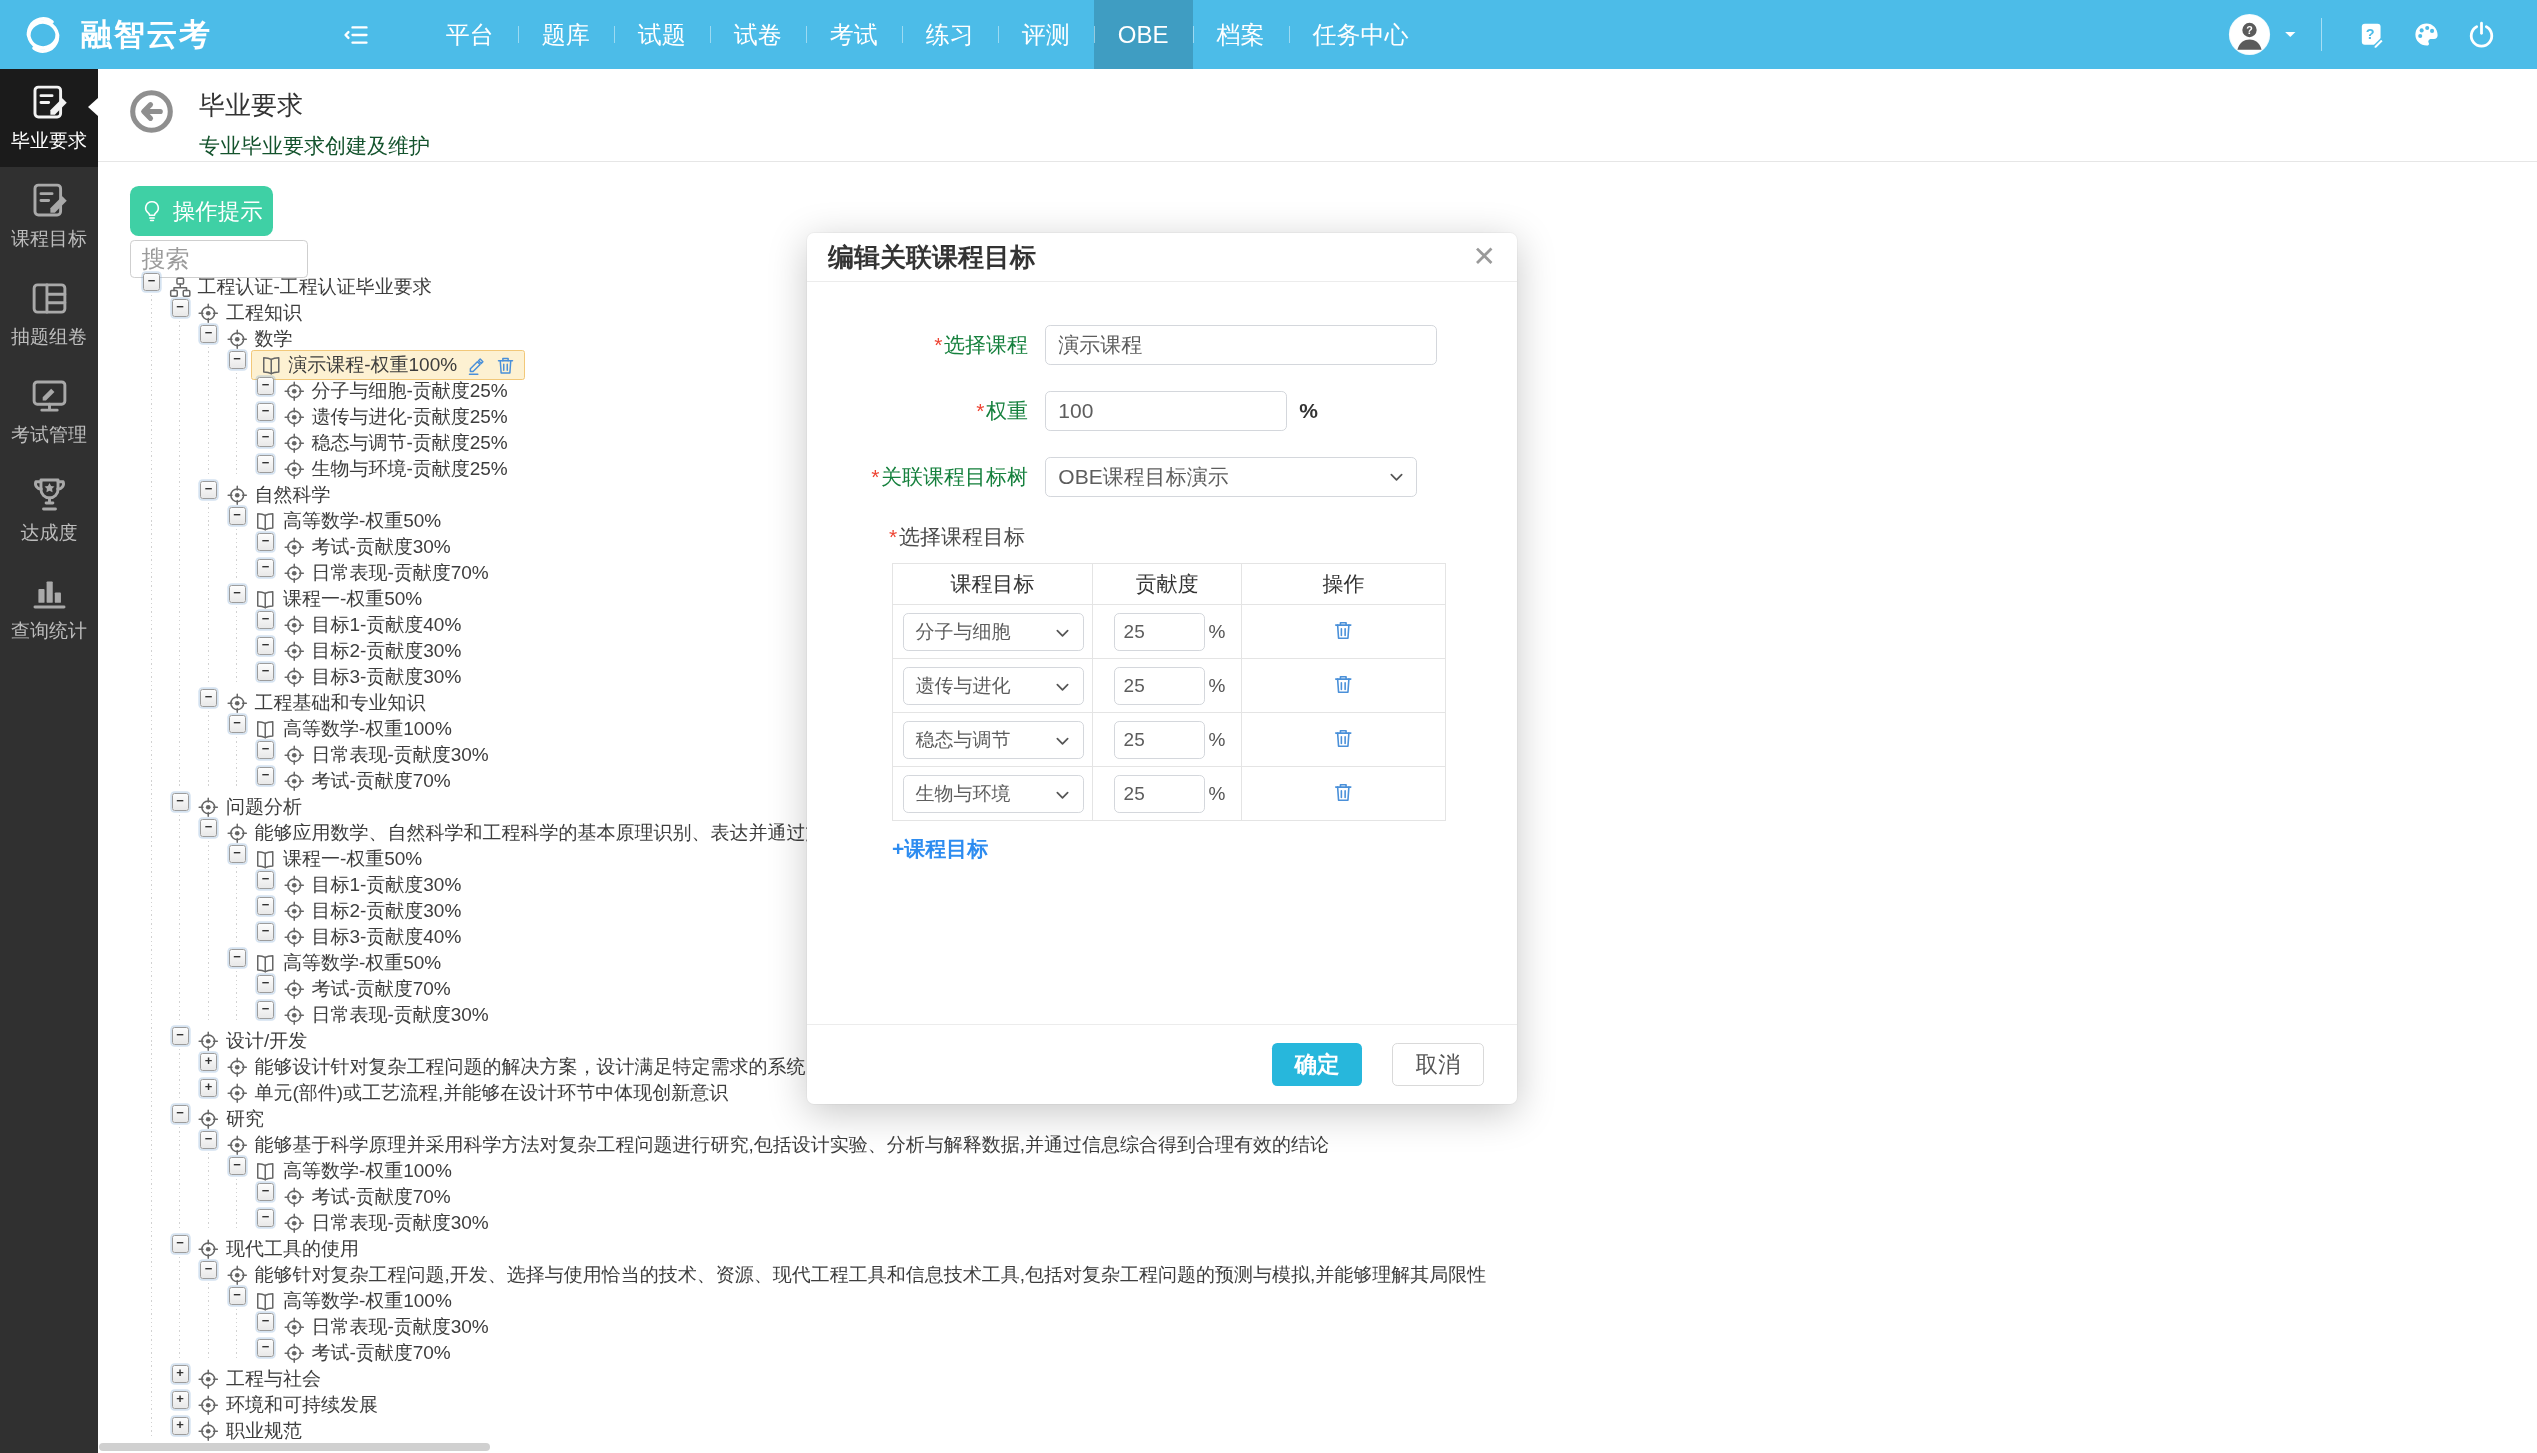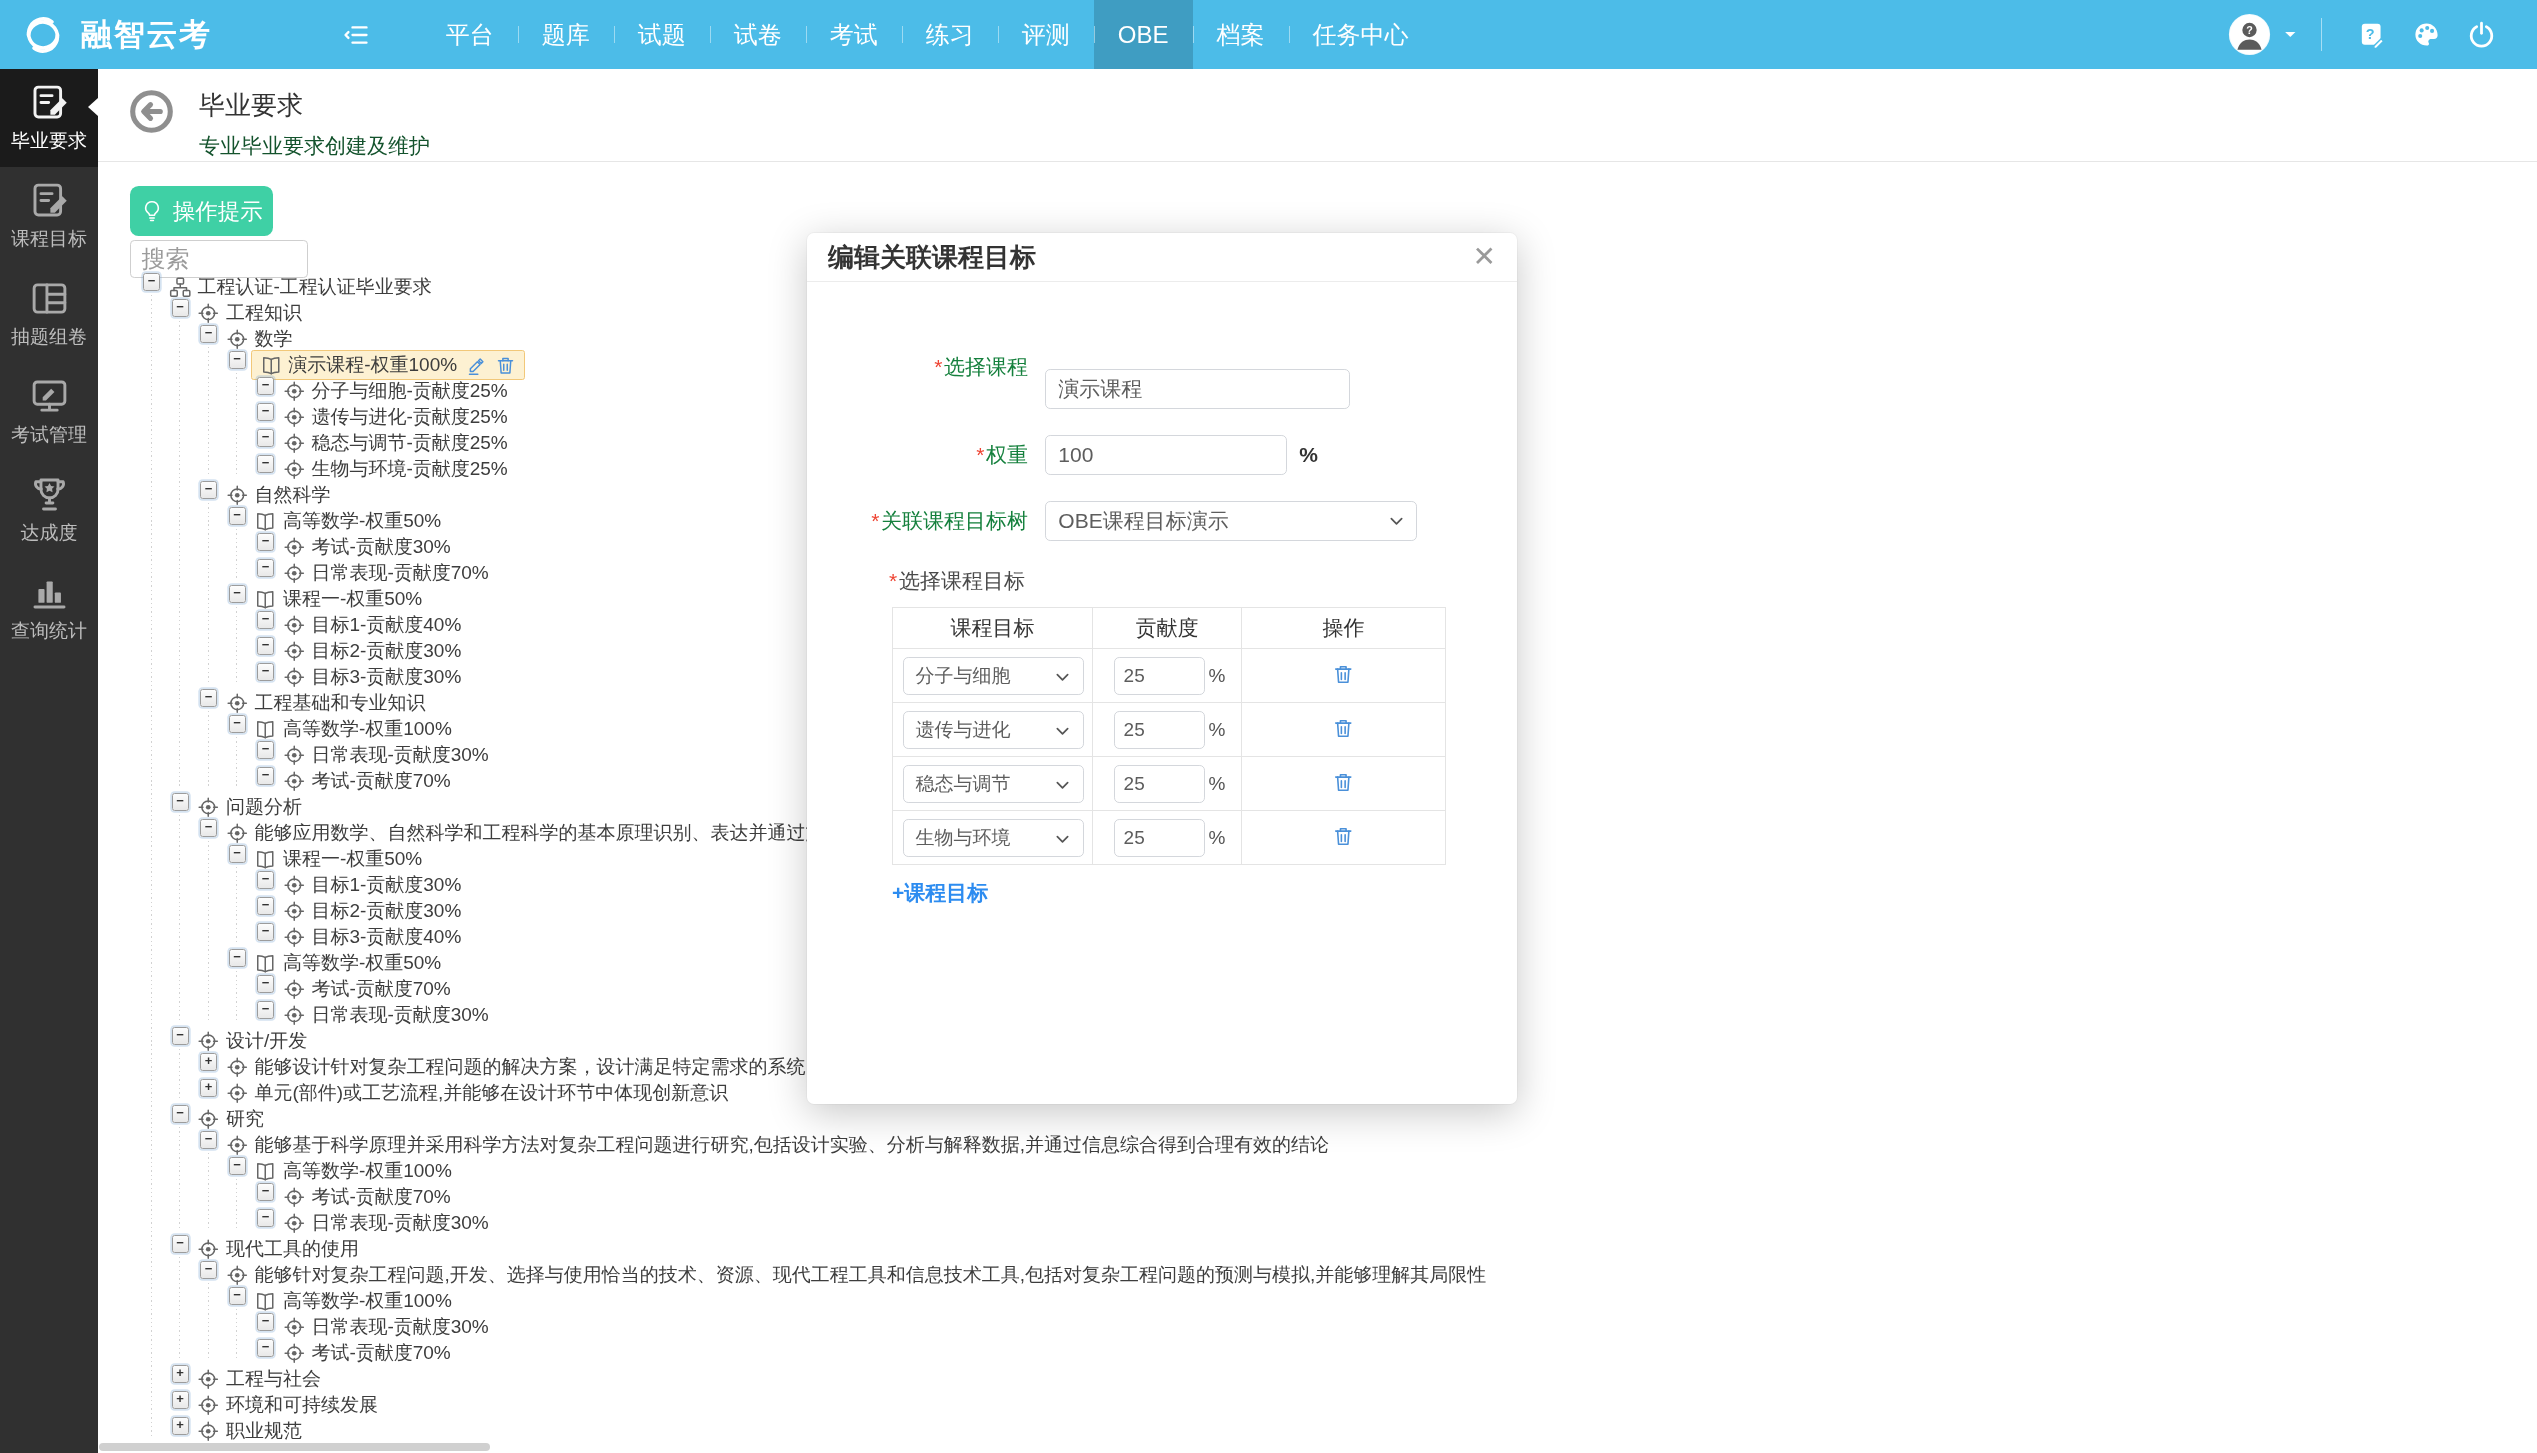--- a/index.html
+++ b/index.html
@@ -71,21 +71,21 @@
   .modal { position:absolute; left:807px; top:233px; width:710px; height:871px; background:#fff; border-radius:7px;
            box-shadow:0 8.6px 39px rgba(0,0,0,.22), 0 0 0 0.9px rgba(0,0,0,.03); z-index:10; }
   .modal-header { height:49px; border-bottom:0.9px solid #ececec; display:flex; align-items:center; padding:0 21px; }
   .modal-title { font-size:26px; font-weight:600; color:#333; }
   .modal-close { margin-left:auto; font-size:28px; color:#9a9a9a; cursor:pointer; line-height:1; }
   .modal-body { padding-top:43px; }
   .form-row { display:flex; align-items:center; margin-bottom:26px; }
   .form-label { width:221px; text-align:right; font-size:21px; color:#15803d; margin-right:17.3px; white-space:nowrap; }
   .req::before { content:"*"; color:#e43; margin-right:1.7px; }
   .txt-input { height:40px; border:0.9px solid #d4d7dc; border-radius:5.2px; font-size:21px; color:#5d5d5d; padding:0 12px; outline:none; font-family:inherit; }
-  .w-course { width:305px;margin-top:44px; }
+  .w-course { width:392px; }
   .w-weight { width:242px; }
   .suffix { font-size:21px; color:#333; font-weight:600; margin-left:12px; }
   .fake-select { position:relative; height:40px; border:0.9px solid #d4d7dc; border-radius:5.2px; font-size:21px; color:#5d5d5d;
                  display:flex; align-items:center; padding:0 35px 0 12px; cursor:pointer; background:#fff; }
   .fake-select .chev { position:absolute; right:10.4px; top:10.4px; width:19px; height:19px; color:#555; }
   .w-tree { width:372px; }
   .goals-label { font-size:21px; color:#4a4a4a; margin:5.2px 0 12px 82px; }
   .goal-table { border-collapse:collapse; margin-left:85px; }
   .goal-table th, .goal-table td { border:0.9px solid #e4e4e4; }
   .goal-table th { width:200px; height:41px; font-size:21px; color:#333; font-weight:500; text-align:center; }
@@ -1006,16 +1006,20 @@
                     <path d="M9 6.5V4h6v2.5"></path>
                     <path d="M6 6.5l1 14h10l1-14"></path>
                     <path d="M10 10.5v7M14 10.5v7"></path>
                   </svg></span></td>
             </tr>
           </tbody>
       </table>
 
       <a class="add-link">+课程目标</a>
     </div>
+    <div class="modal-footer">
+      <button class="btn btn-confirm">确定</button>
+      <button class="btn btn-cancel">取消</button>
+    </div>
   </div>
 
 </div>
 
 
 </body></html>

